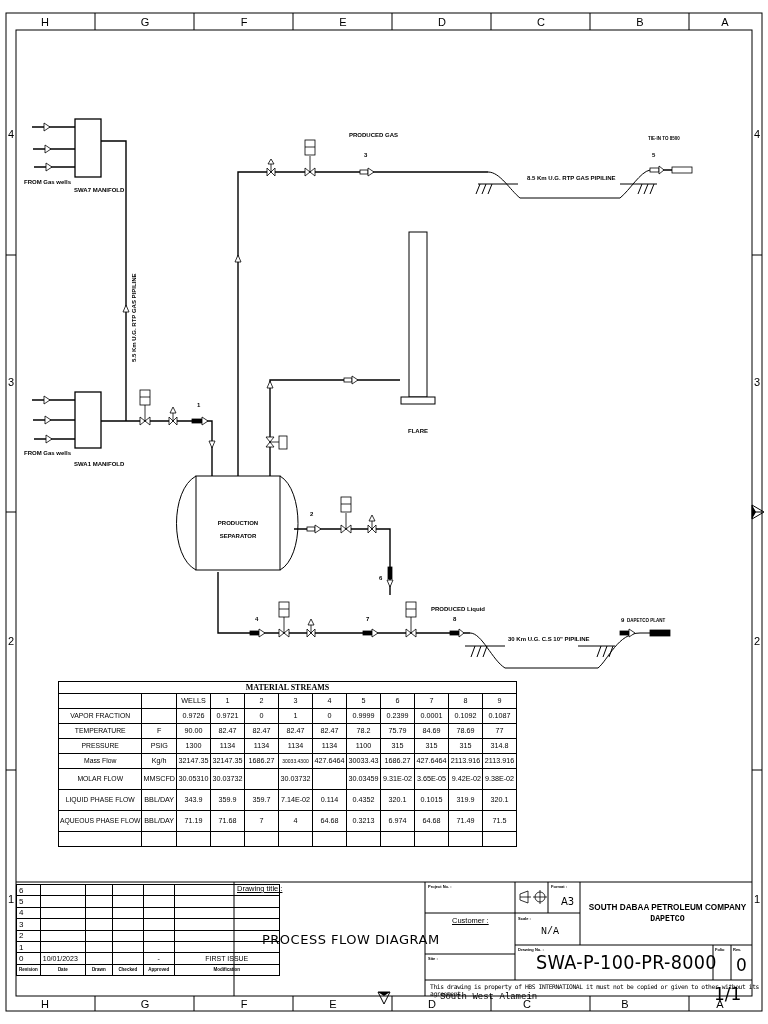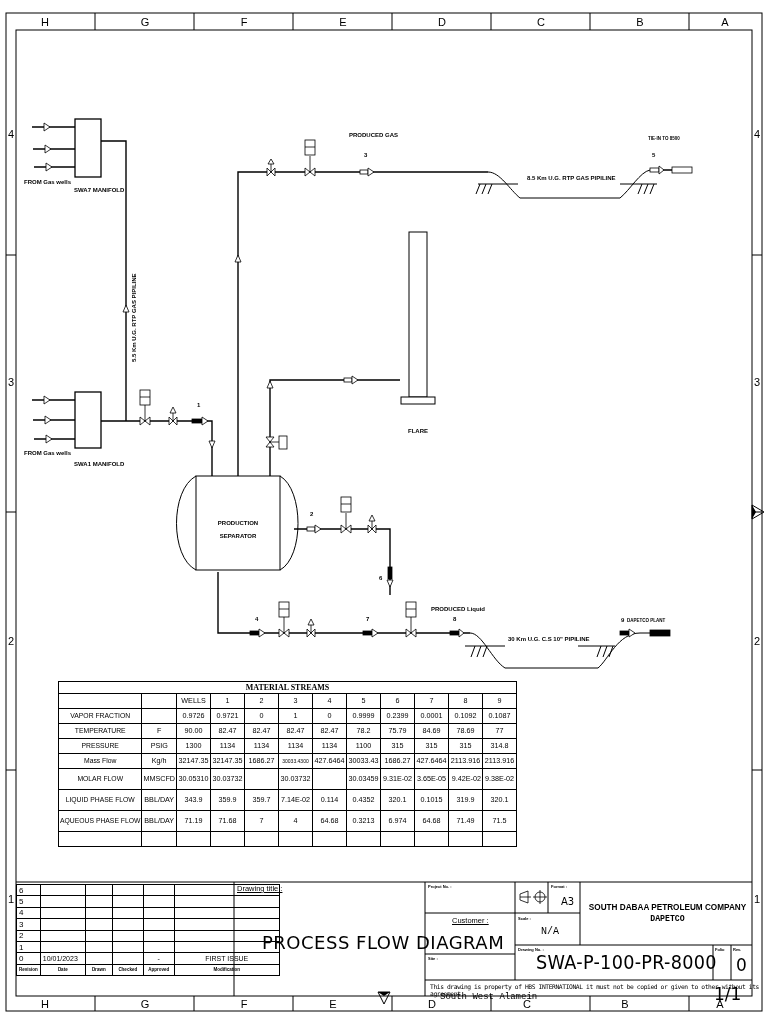--- a/index.html
+++ b/index.html
@@ -522,21 +522,21 @@
     <td class="c1">Date</td>
     <td class="c2">Drawn</td>
     <td class="c3">Checked</td>
     <td class="c4">Approved</td>
     <td class="c5">Modification</td>
   </tr>
 </tbody>
   </table>
 
 <div class="tb" style="left:237px;top:884px;font-weight:normal;text-decoration:underline;font-size:7.5px;">Drawing title :</div>
-<div class="tb" style="left:262px;top:932px;font-size:18px;font-family:'DejaVu Sans',sans-serif;letter-spacing:0.5px;text-align:center;">PROCESS FLOW DIAGRAM</div>
+<div class="tb" style="left:262px;top:932px;font-size:13px;font-family:'DejaVu Sans',sans-serif;letter-spacing:0.5px;text-align:center;">PROCESS FLOW DIAGRAM</div>
 <div class="tb" style="left:428px;top:884px;font-size:4px;font-weight:bold;">Project No. :</div>
 <div class="tb" style="left:428px;top:916px;font-size:7.5px;text-decoration:underline;margin-left:24px;">Customer :</div>
 <div class="tb" style="left:428px;top:956px;font-size:4px;font-weight:bold;">Site :</div>
 <div class="tb" style="left:440px;top:992px;font-size:9px;font-family:Liberation Mono, monospace;">South West Alamein</div>
 <div class="tb" style="left:551px;top:884px;font-size:4px;font-weight:bold;">Format :</div>
 <div class="tb" style="left:561px;top:896px;font-size:10px;font-family:'DejaVu Sans',sans-serif;">A3</div>
 <div class="tb" style="left:518px;top:916px;font-size:4px;font-weight:bold;">Scale :</div>
 <div class="tb" style="left:541px;top:926px;font-size:10px;font-family:Liberation Mono, monospace;">N/A</div>
 <div class="tb" style="left:585px;top:903px;width:165px;text-align:center;font-weight:bold;font-size:8.2px;">SOUTH DABAA PETROLEUM COMPANY</div>
 <div class="tb" style="left:585px;top:914px;width:165px;text-align:center;font-weight:bold;font-size:8.2px;font-family:Liberation Mono, monospace;">DAPETCO</div>

